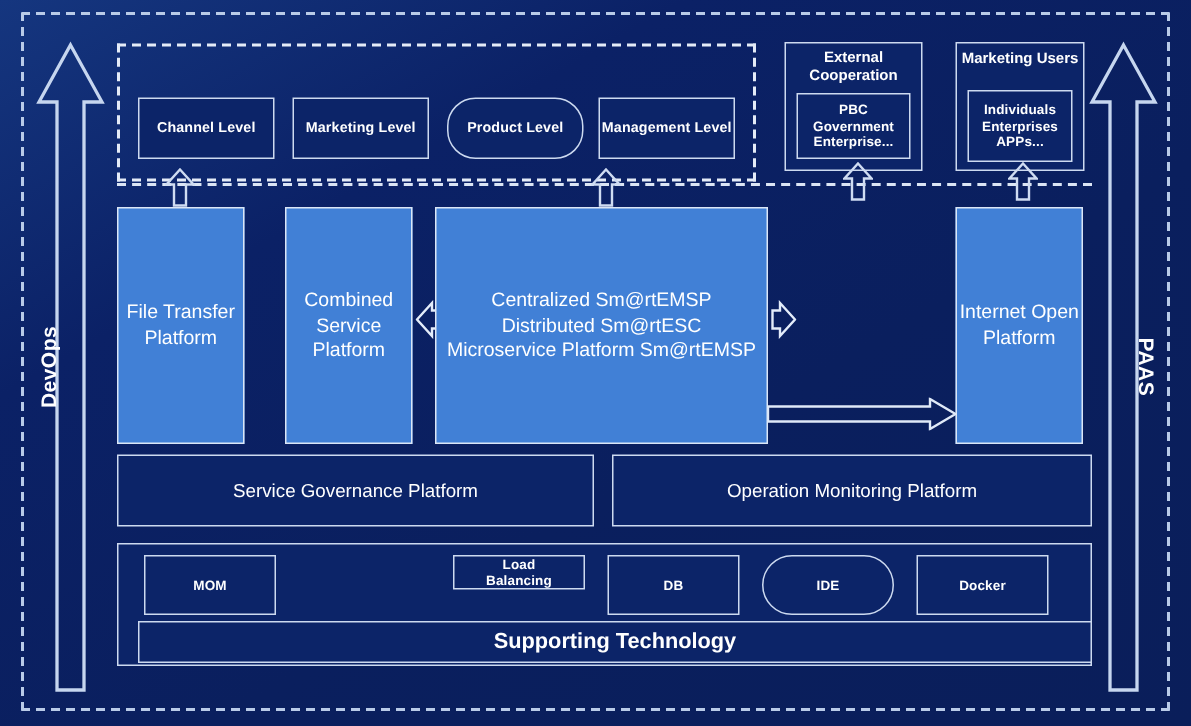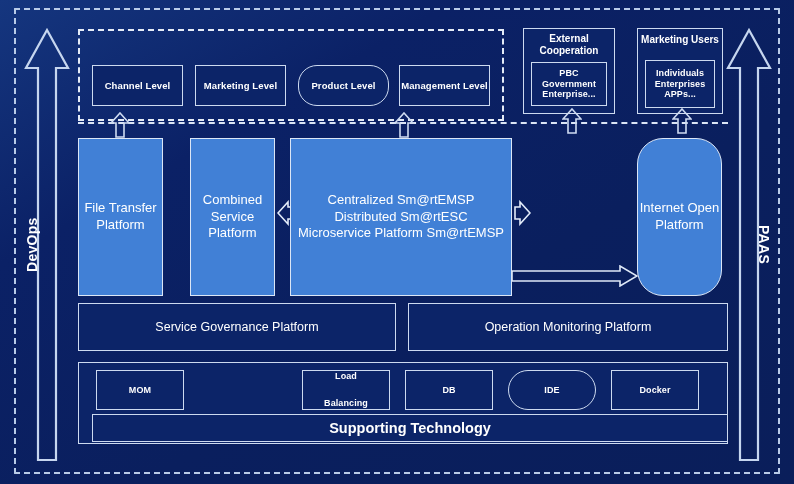--- a/index.html
+++ b/index.html
@@ -203,21 +203,21 @@
     <span class="t-plat">Microservice Platform Sm@rtEMSP</span>
   </div>
 
   <div class="abs side-arrow" style="left:514px; top:200px; width:17px; height:26px;">
     <svg viewBox="0 0 17 26" preserveAspectRatio="none">
       <polygon points="16,13 6,2 6,7 1,7 1,19 6,19 6,24" fill="none" stroke="#e3ecfa" stroke-width="1.6"></polygon>
     </svg>
   </div>
 
 
-  <div class="abs blue-box" style="left:637px; top:138px; width:85px; height:158px;border-radius:26px;">
+  <div class="abs blue-box" style="left:637px; top:138px; width:85px; height:158px;">
     <span class="t-plat">Internet Open Platform</span>
   </div>
 
   <div class="abs side-arrow" style="left:512px; top:265px; width:126px; height:22px;">
     <svg viewBox="0 0 126 22" preserveAspectRatio="none">
       <polygon points="0,6 108,6 108,1 125,11 108,21 108,16 0,16" fill="none" stroke="#dfe9f8" stroke-width="1.6"></polygon>
     </svg>
   </div>
 
   <div class="abs dark-box" style="left:78px; top:303px; width:318px; height:48px;">
@@ -225,21 +225,21 @@
   </div>
   <div class="abs dark-box" style="left:408px; top:303px; width:320px; height:48px;">
     <span class="t-mid">Operation Monitoring Platform</span>
   </div>
 
   <div class="abs support-outer"></div>
 
   <div class="abs dark-box" style="left:96px; top:370px; width:88px; height:40px;">
     <span class="t-tiny">MOM</span>
   </div>
-  <div class="abs dark-box" style="left:302px; top:370px; width:88px; height:40px; flex-direction:column;justify-content:space-between;">
+  <div class="abs dark-box" style="left:302px; top:370px; width:88px; height:23px; flex-direction:column;justify-content:space-between;">
     <span class="t-tiny">Load</span>
     <span class="t-tiny">Balancing</span>
   </div>
   <div class="abs dark-box" style="left:405px; top:370px; width:88px; height:40px;">
     <span class="t-tiny">DB</span>
   </div>
   <div class="abs dark-box" style="left:508px; top:370px; width:88px; height:40px;border-radius:20px;">
     <span class="t-tiny">IDE</span>
   </div>
   <div class="abs dark-box" style="left:611px; top:370px; width:88px; height:40px;">

